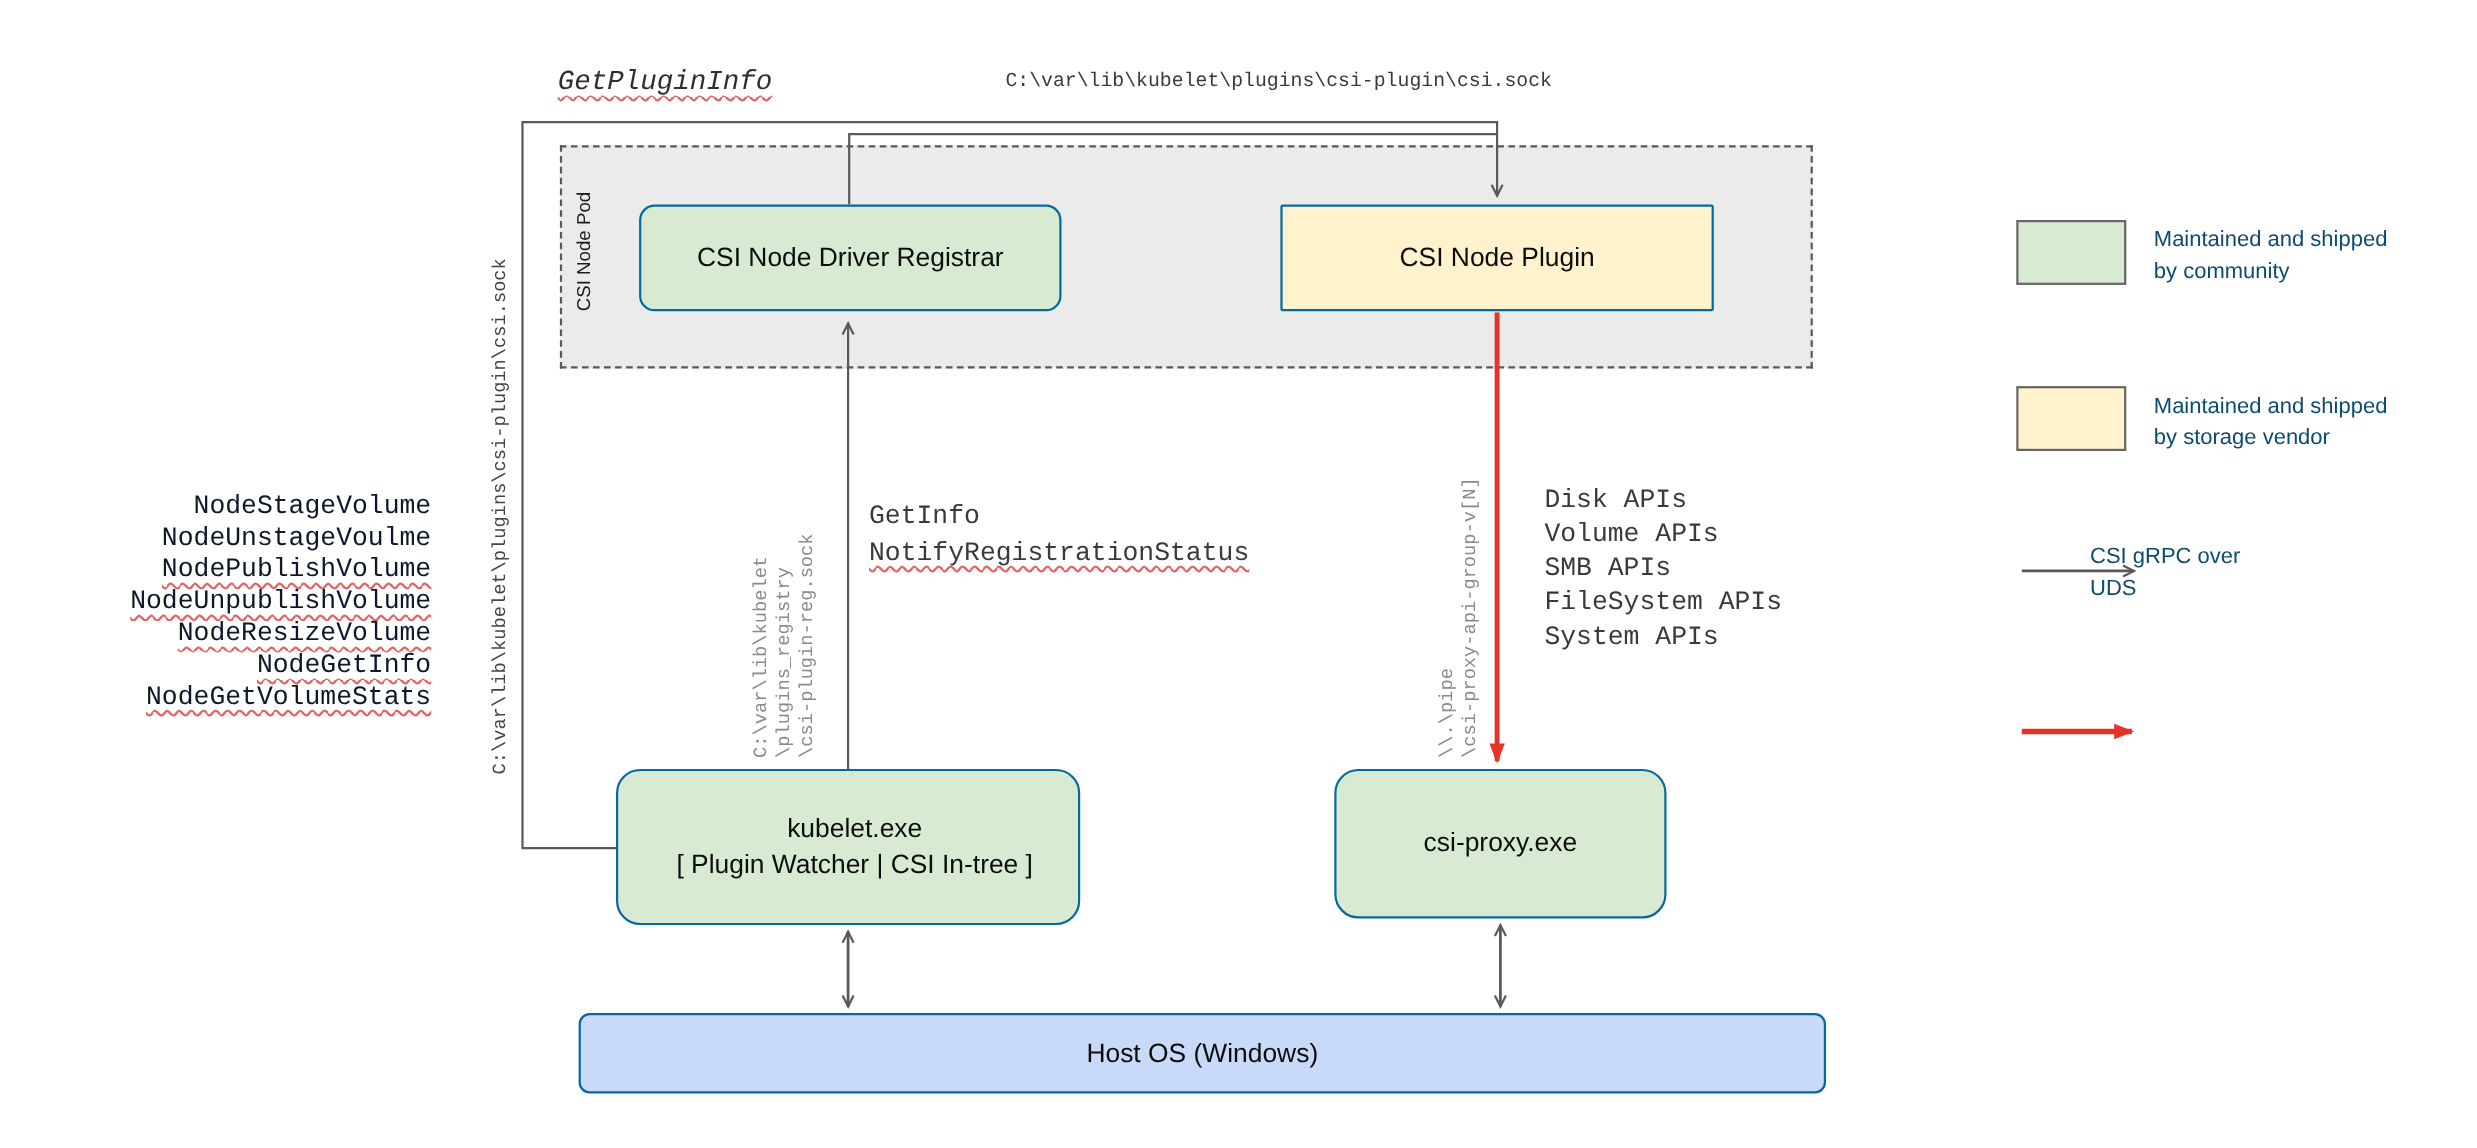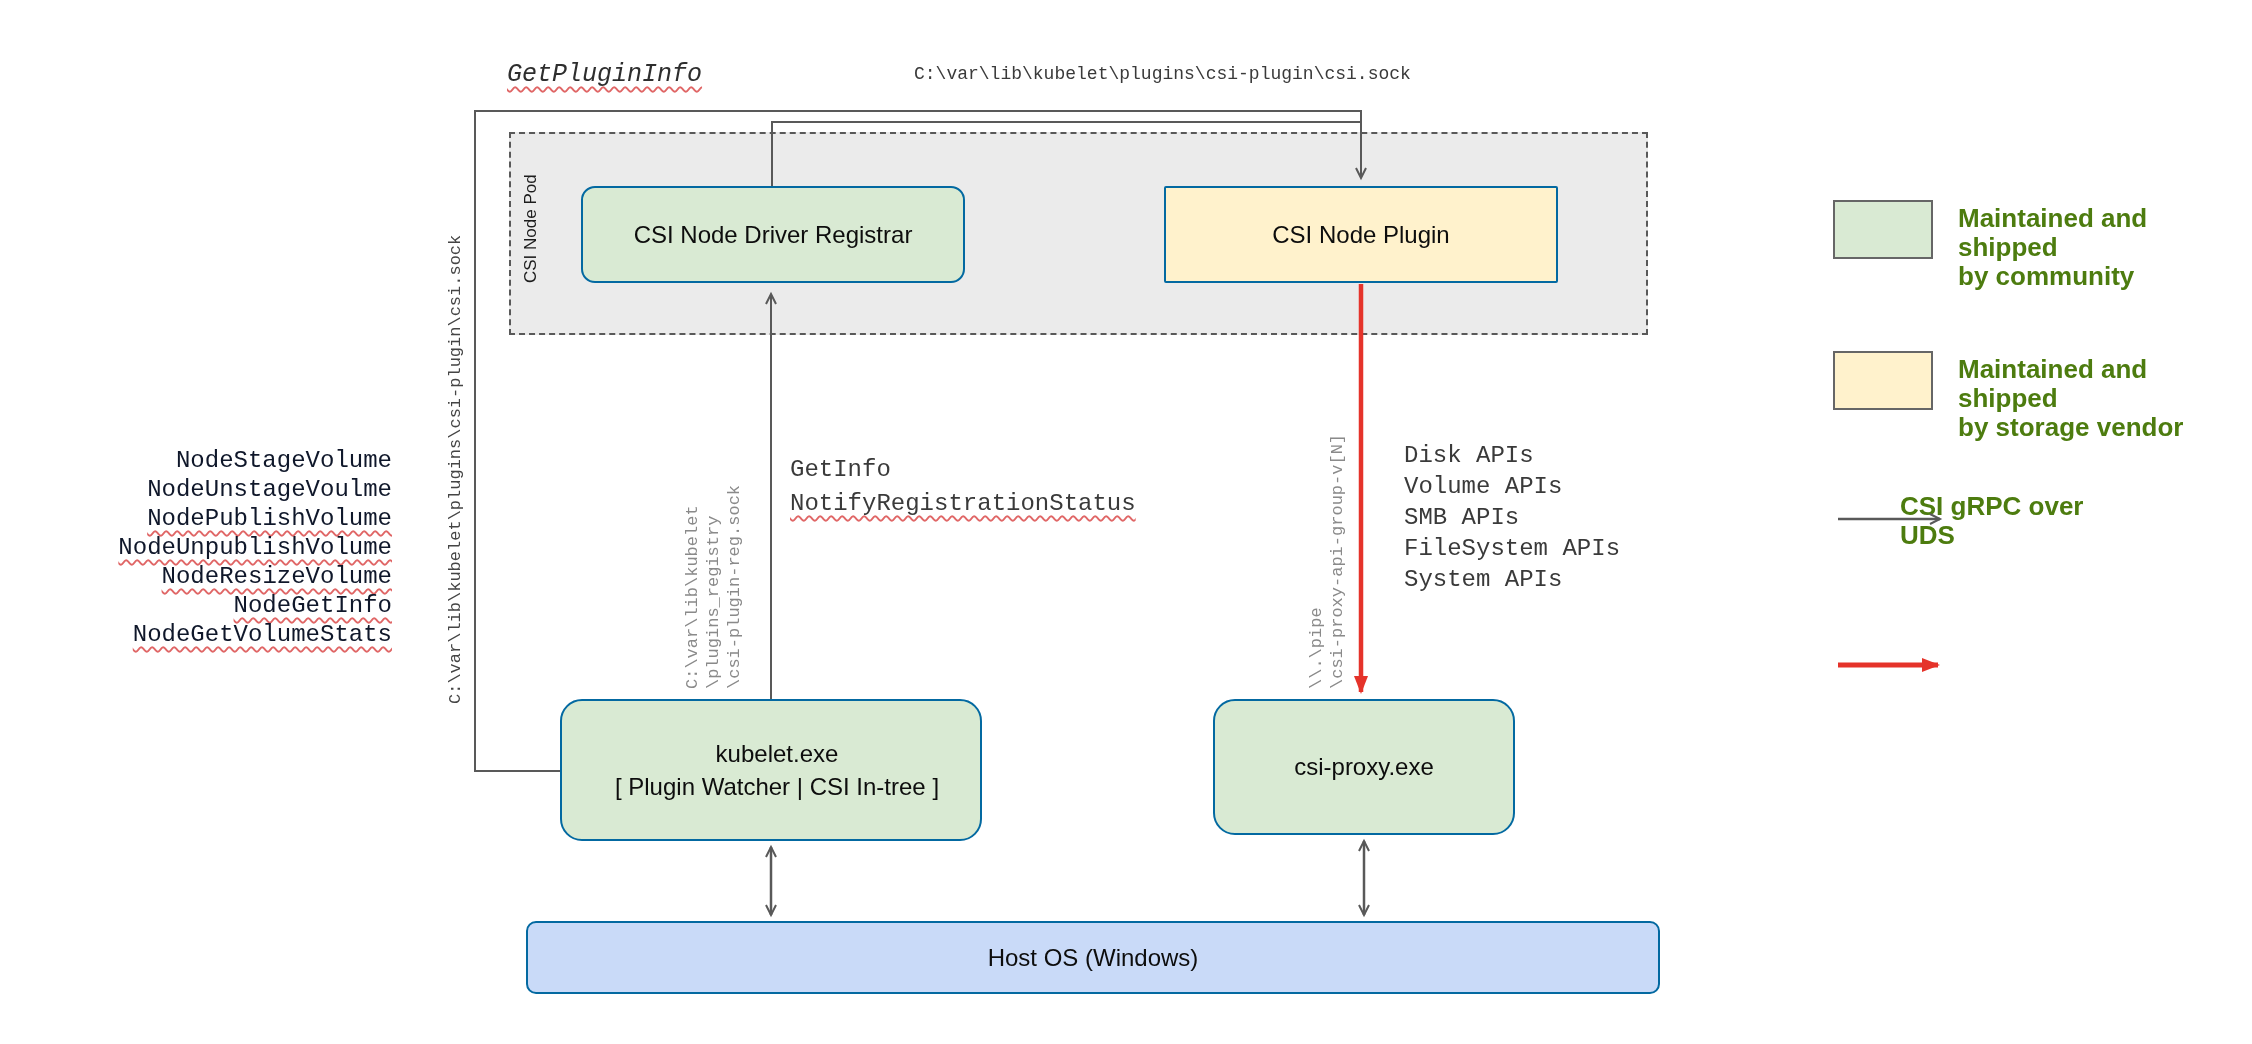--- a/index.html
+++ b/index.html
@@ -31,21 +31,21 @@
   #connectors{position:absolute;left:0;top:0;z-index:3;pointer-events:none;}
 
   
   .methods{left:88px;top:446px;width:304px;text-align:right;font-size:24px;line-height:29px;color:#0f172a;}
   .apis{left:1404px;top:440px;font-size:24px;line-height:31px;color:#3a3a3a;}
 
   
   .sw{position:absolute;width:100px;height:59px;box-sizing:border-box;border:2px solid #666;}
   .sw-green{left:1833px;top:200px;background:#d9ead3;}
   .sw-yellow{left:1833px;top:351px;background:#fff2cc;}
-  .legend-text{position:absolute;font-size:26px;line-height:29px;color:#4d7c0f;font-weight:bold;}
+  .legend-text{position:absolute;font-size:20px;line-height:29px;color:#0c4a6e;}
 </style>
 </head>
 <body>
 
 <div class="canvas">
 
   <div class="node pod"></div>
   <div class="rot" style="left:520px;top:283px;font-size:17px;line-height:22px;color:#1c1c1c;">CSI Node Pod</div>
 
   <svg id="connectors" width="2252" height="1044" viewBox="0 0 2252 1044">

